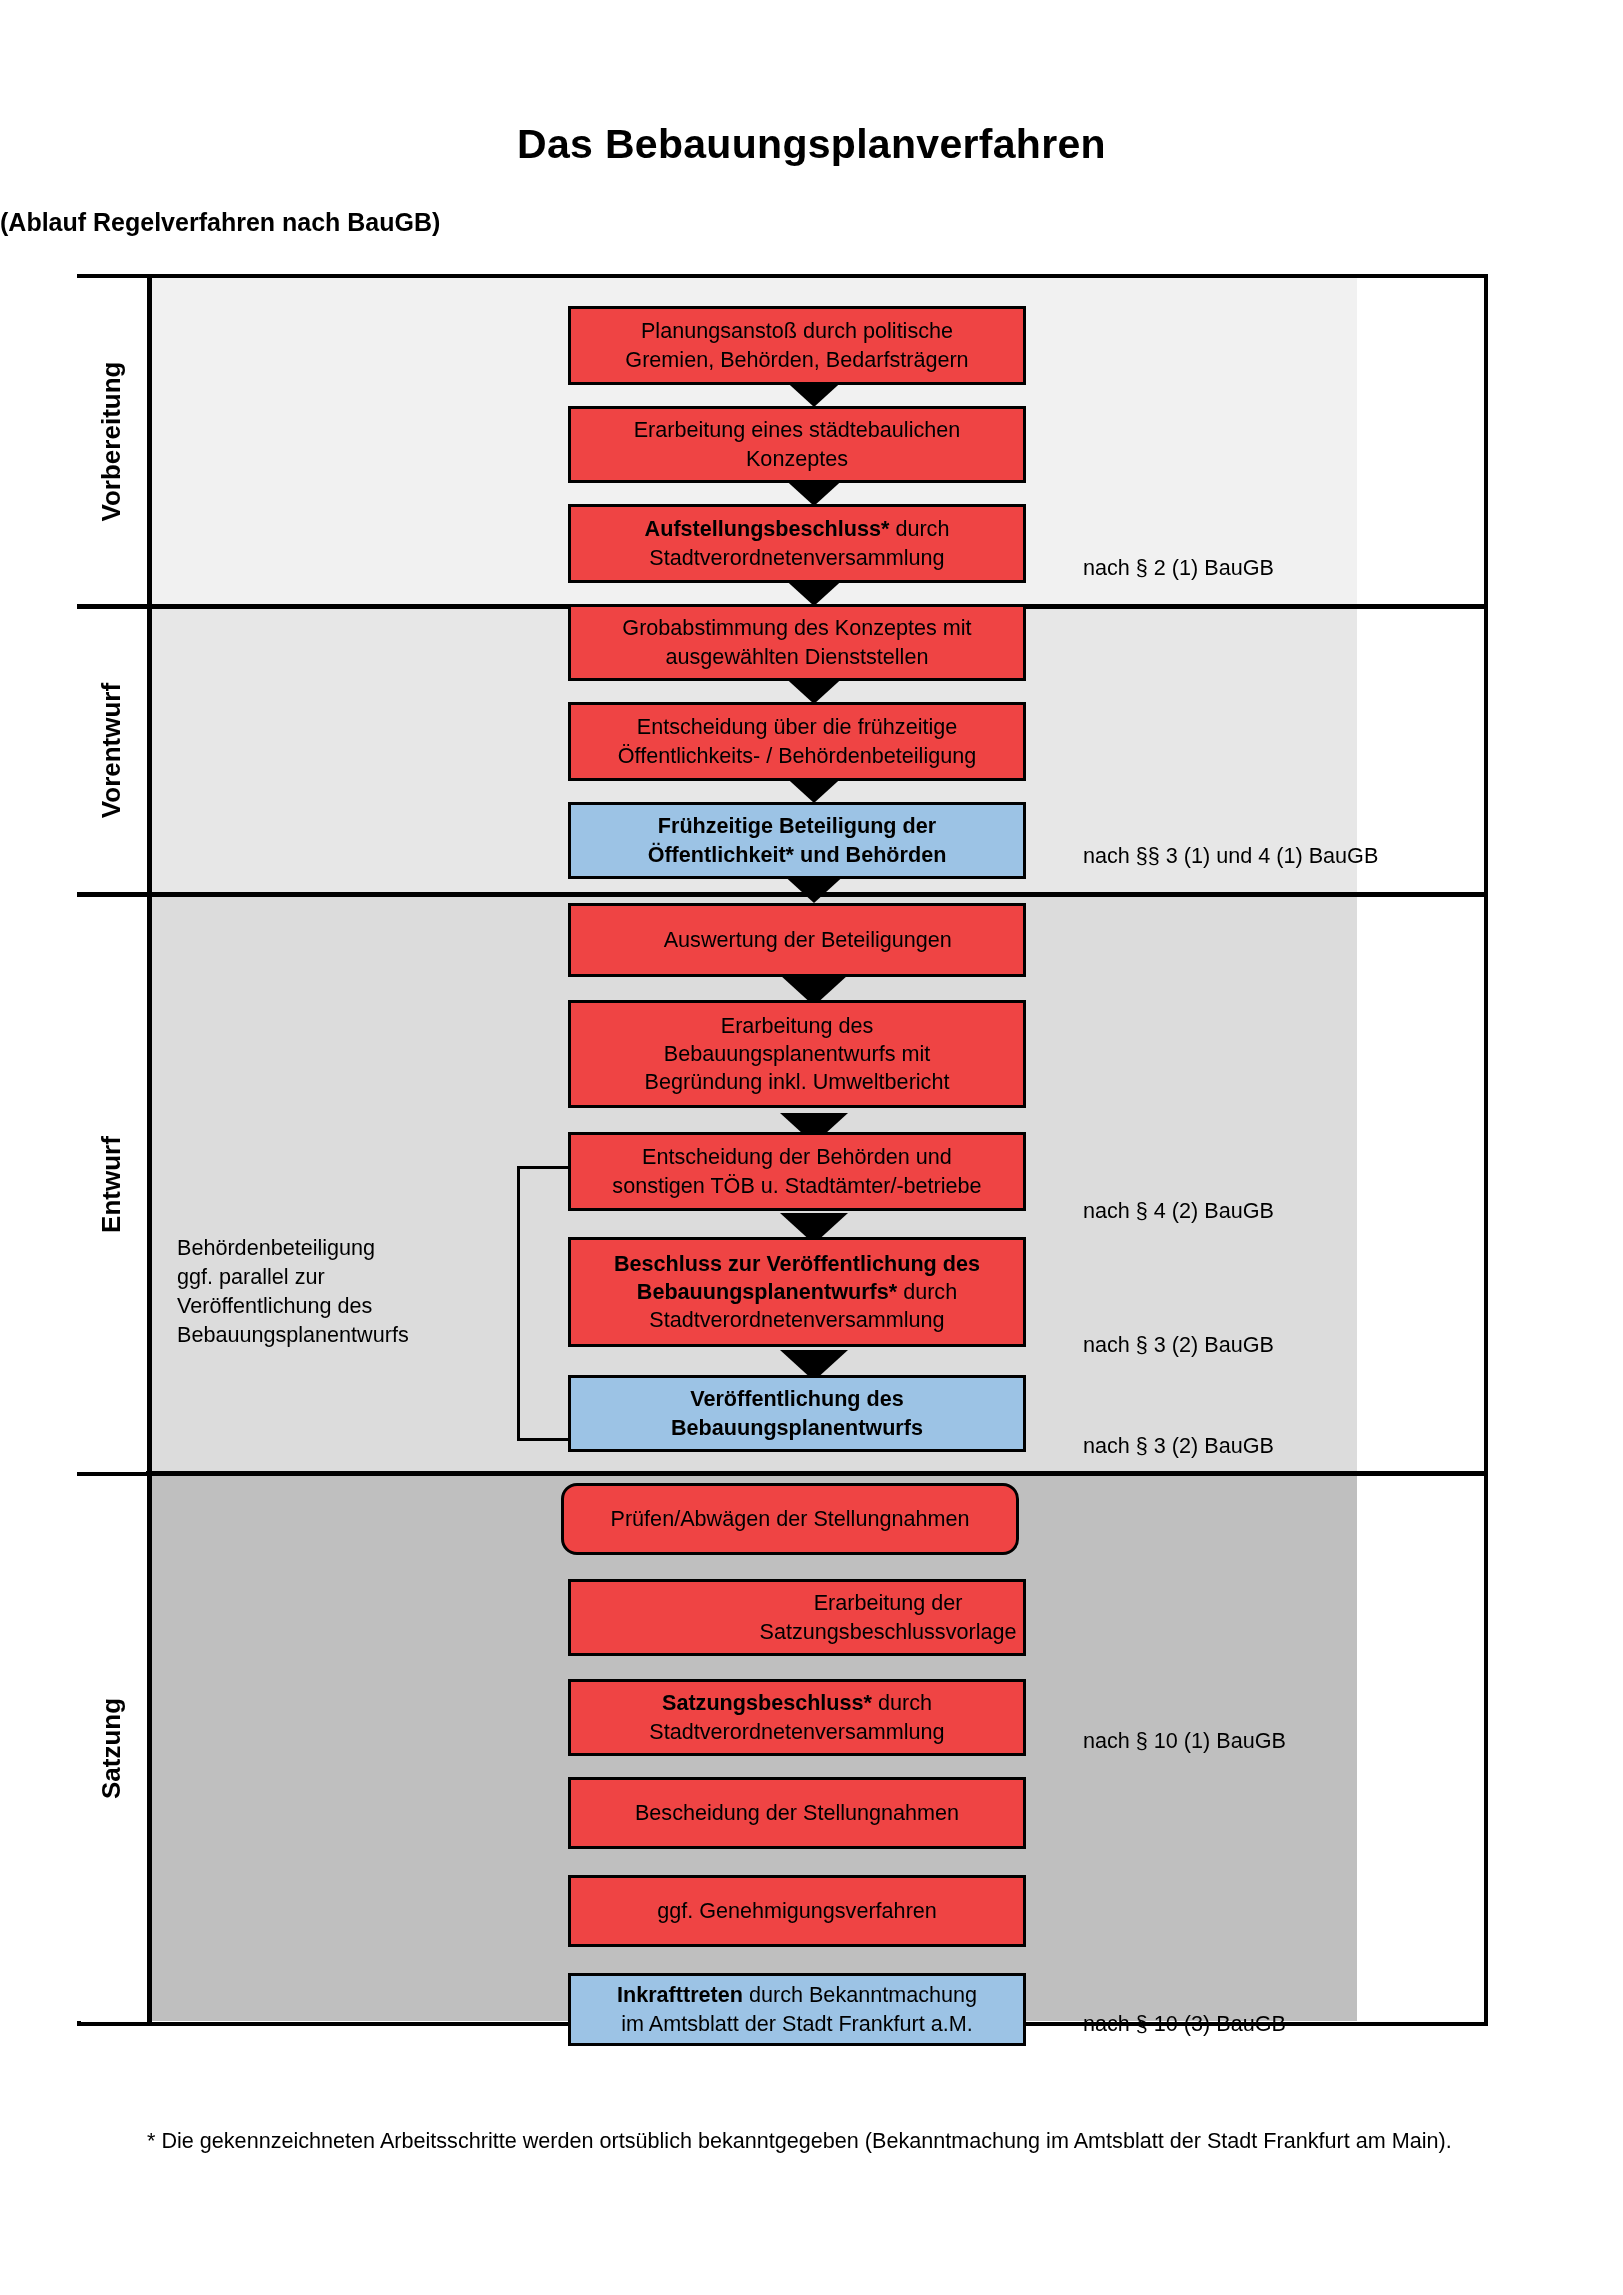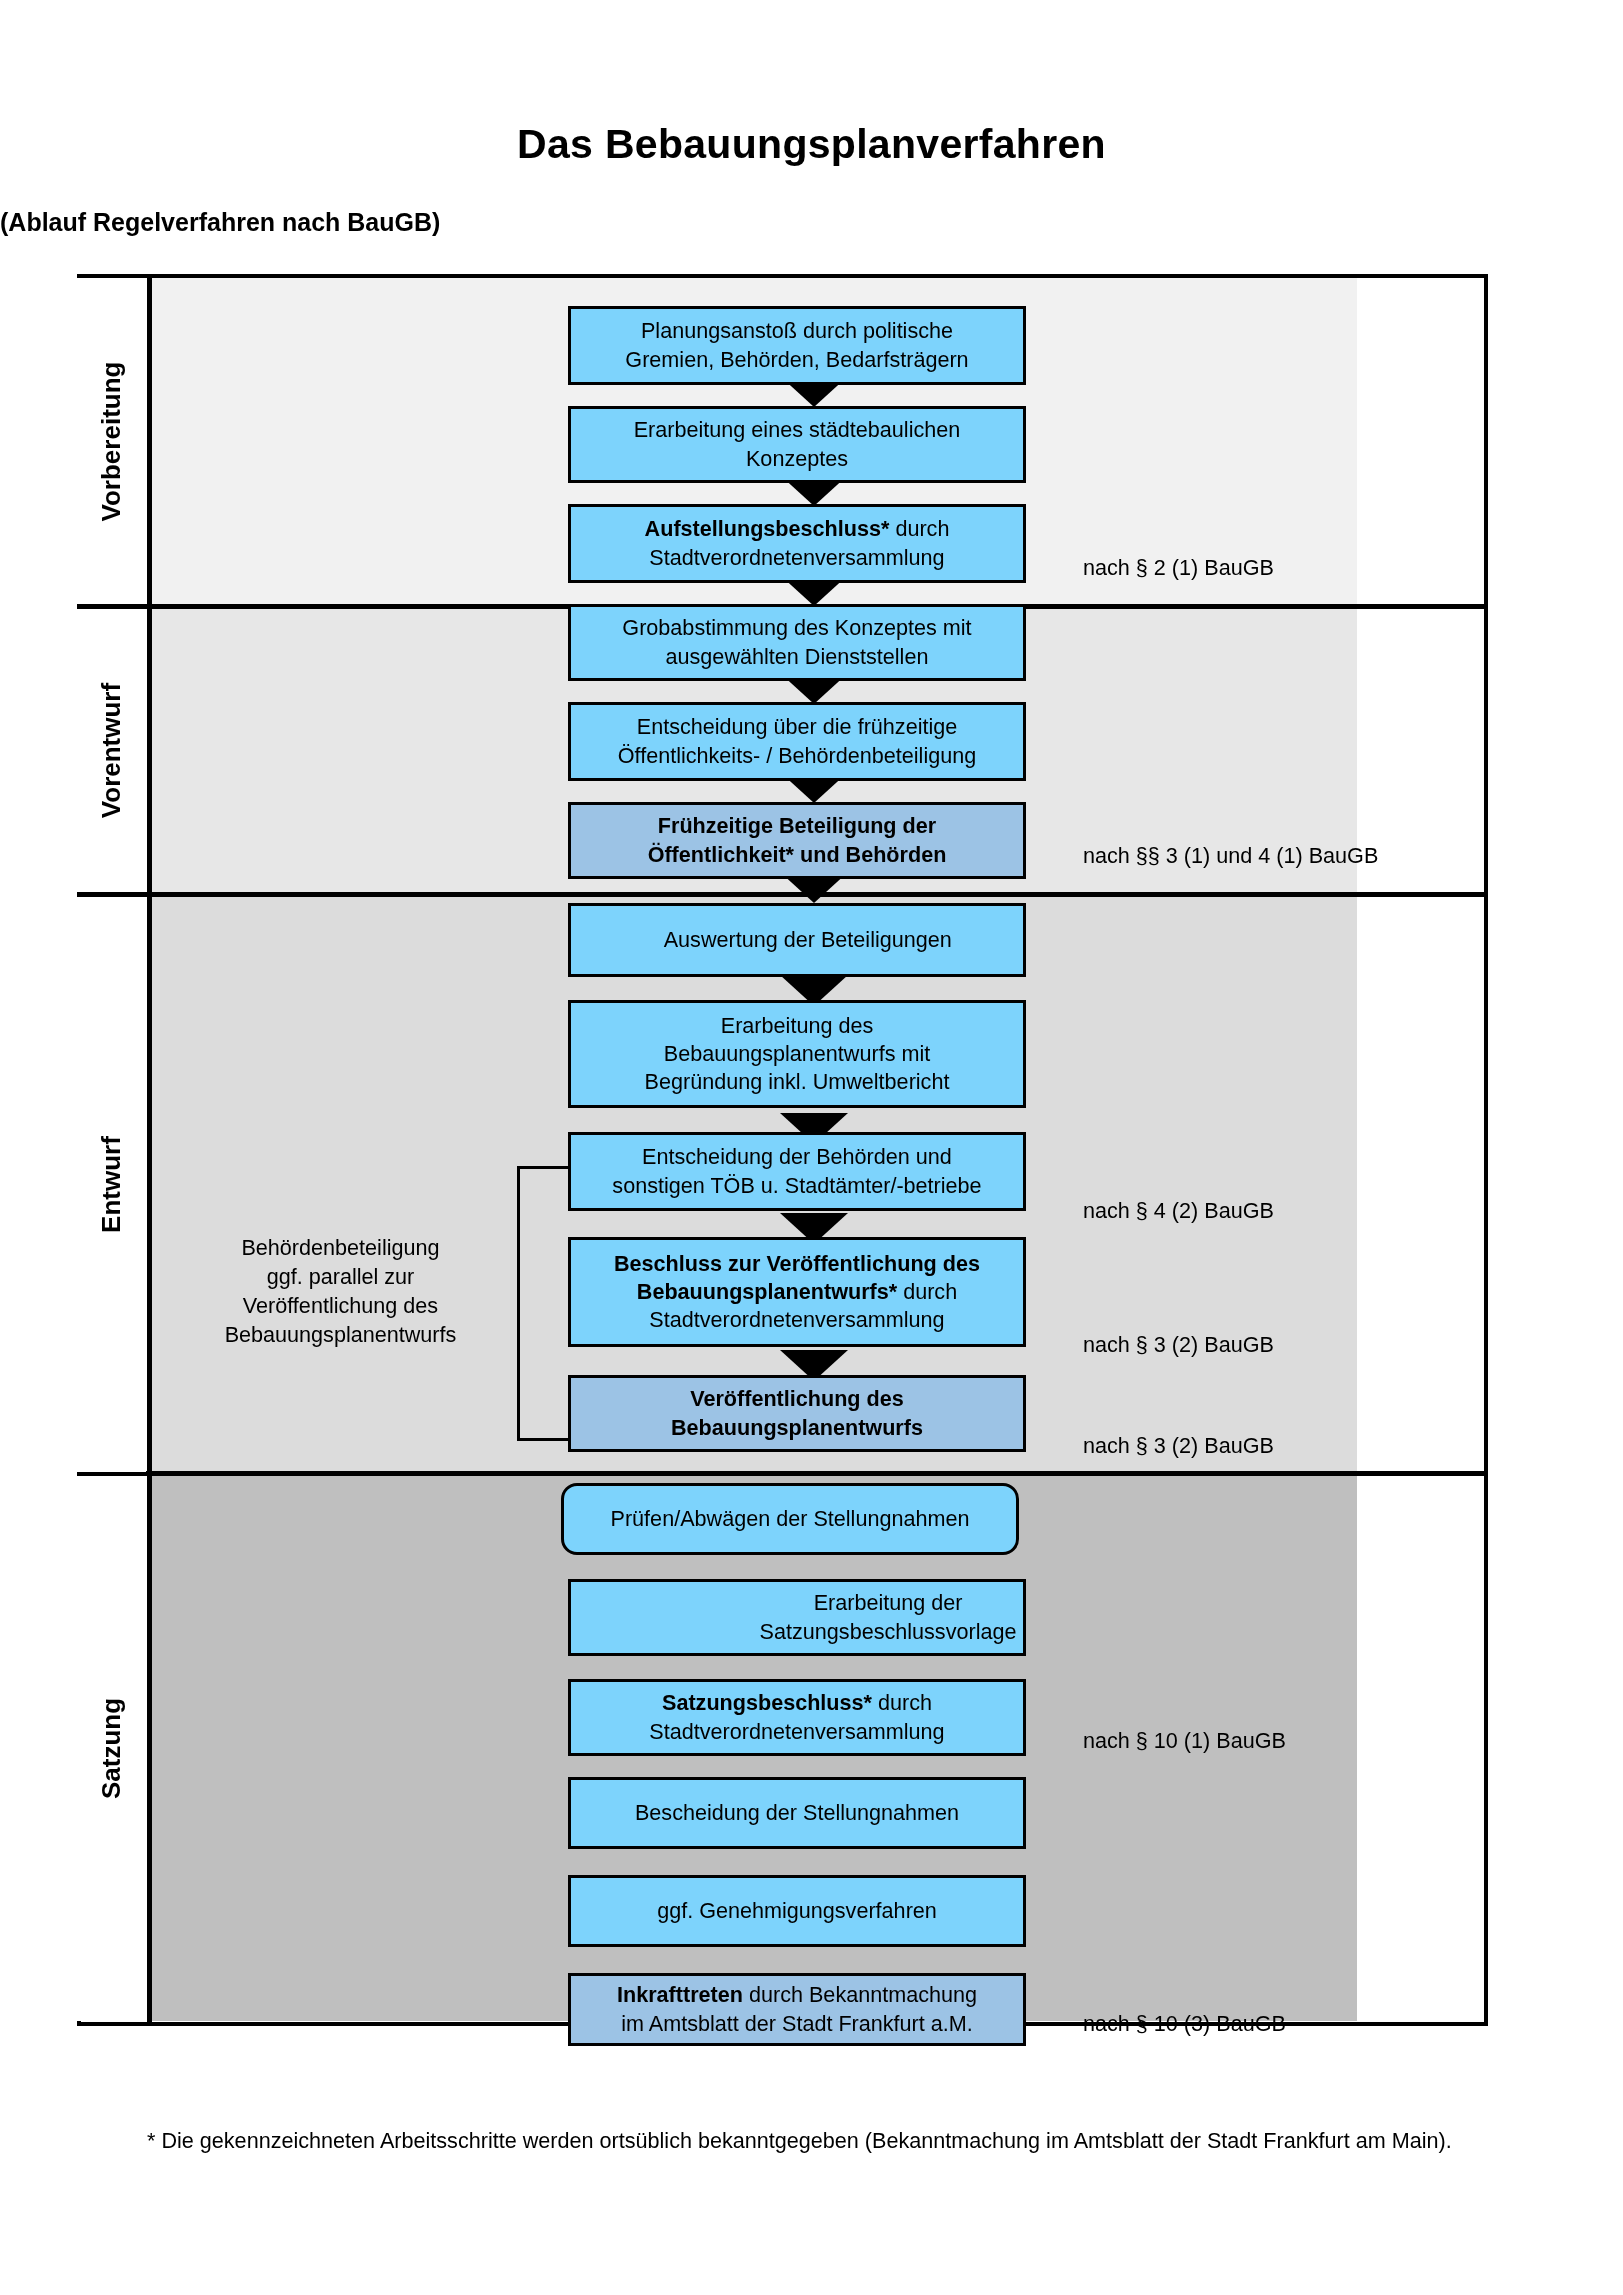--- a/index.html
+++ b/index.html
@@ -48,21 +48,21 @@
     transform:rotate(-90deg);
     white-space:nowrap;
     font-size:26px;font-weight:bold;
   }
 
   
   .fbox{
     position:absolute;
     box-sizing:border-box;
     border:3.9px solid #000;
-    background:#7dd3fc;
+    background:#ef4444;
     display:flex;align-items:center;justify-content:center;
     text-align:center;
     font-size:21.6px;
     line-height:1.30;
     padding:2.6px 6.5px;
   }
   .fbox.blue{background:#9CC3E5;}
   .fbox b{font-weight:bold;}
 
   
@@ -70,21 +70,21 @@
     position:absolute;
     width:0;height:0;
     border-left:34px solid transparent;
     border-right:34px solid transparent;
     border-top:31px solid #000;
   }
 
   
   .sidenote{
     position:absolute;
-    text-align:center;font-size:21.6px;line-height:1.34;
+    text-align:left;font-size:21.6px;line-height:1.34;
   }
   .bracket-h-top{position:absolute;height:3.3px;background:#000;}
   .bracket-v{position:absolute;width:3.3px;background:#000;}
   .bracket-h-bot{position:absolute;height:3.3px;background:#000;}
   .bracket-head{
     position:absolute;width:0;height:0;
     border-top:11.8px solid transparent;
     border-bottom:11.8px solid transparent;
     border-left:22px solid #000;
   }

